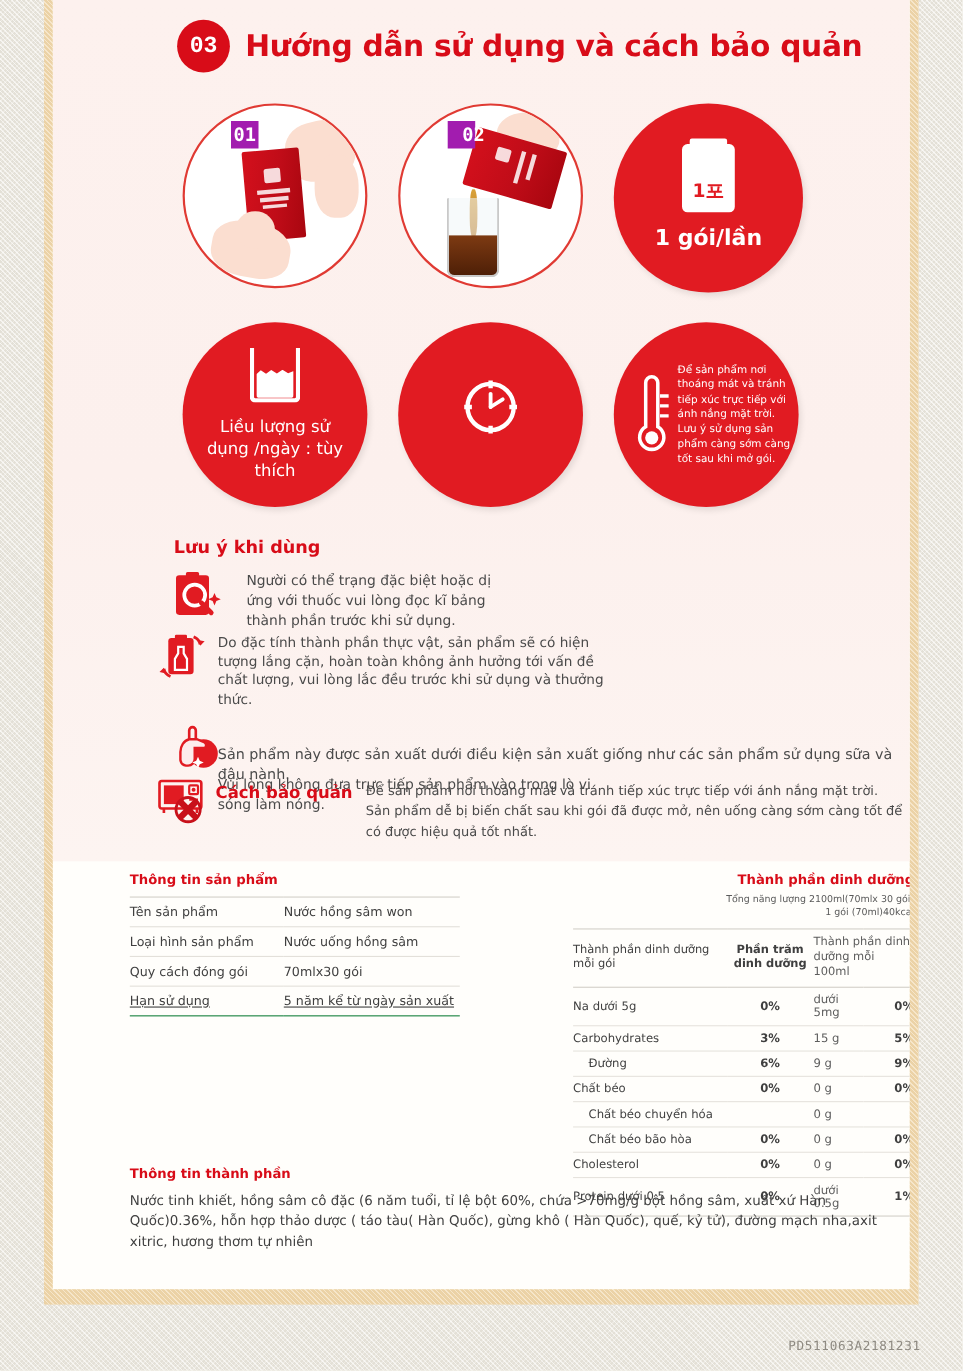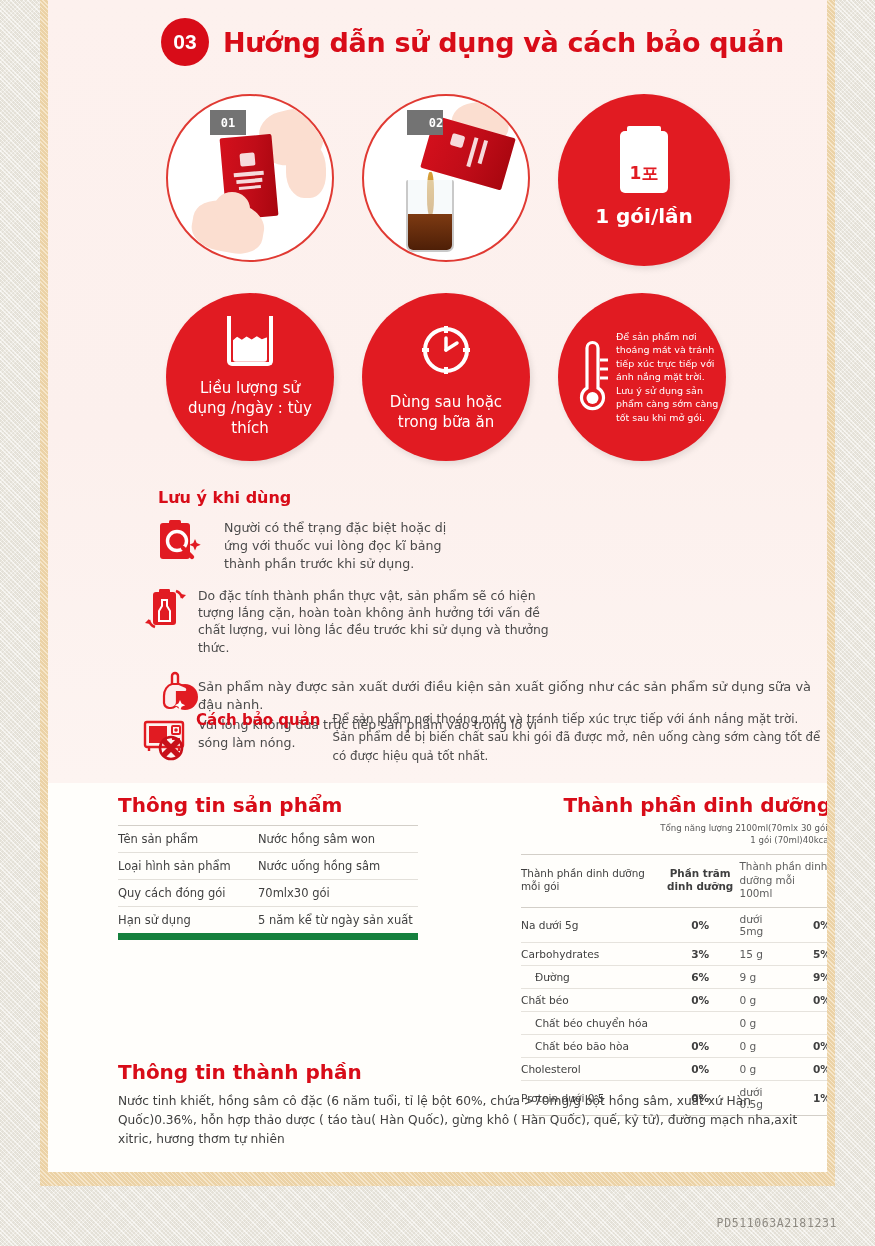--- a/index.html
+++ b/index.html
@@ -36,35 +36,35 @@
     background: linear-gradient(180deg, #fdf1ee 0%, #fcf0ed 55%, #fdf4f1 100%);
   }
 
   
   .header { position: absolute; left: 113px; top: 18px; display: flex; align-items: center; gap: 14px; }
   .badge-03 {
     width: 48px; height: 48px; border-radius: 50%;
     background: #d80c18; color: #fff;
     display: flex; align-items: center; justify-content: center;
     font-size: 21px; font-weight: 700; letter-spacing: 0px;
-    font-family: Liberation Sans, sans-serif;
+    font-family: Liberation Mono, monospace;
   }
   .header-title { color: #d80c18; font-size: 27px; font-weight: 700; letter-spacing: -0.3px; white-space: nowrap; }
 
   
   .steps-row { position: absolute; left: 118px; top: 92px; width: 570px; height: 180px; }
   .photo-circle {
     position: absolute; width: 168px; height: 168px; border-radius: 50%;
     border: 2px solid #e03a33; background: #ffffff; overflow: hidden;
   }
   .photo-circle.c1 { left: 0; top: 2px; }
   .photo-circle.c2 { left: 196px; top: 2px; }
   .step-num {
-    position: absolute; z-index: 5; width: 36px; height: 25px;
-    background: #737373; color: #fff; font-size: 12px; font-weight: 700;
+    position: absolute; z-index: 5; width: 25px; height: 25px;
+    background: #a21caf; color: #fff; font-size: 17px; font-weight: 700;
     display: flex; align-items: center; justify-content: center;
     font-family: "DejaVu Sans Mono","Liberation Mono",monospace;
   }
   .step-num.n1 { left: 44px; top: 18px; }
   .step-num.n2 { left: 241px; top: 18px; padding-left: 22px; }
 
   
   .hand { position: absolute; background: #fbded0; border-radius: 40% 45% 38% 42%; }
   .sachet {
     position: absolute; background: linear-gradient(100deg,#d4101c 0%,#c00c18 55%,#a8060f 100%);
@@ -120,44 +120,44 @@
   .icon-therm { width: 34px; height: 78px; position: relative; flex-shrink:0; }
 
   .rc2.c { flex-direction: row; justify-content: flex-start; padding-left: 16px; gap: 8px; }
   .rc2.c .rc-tiny { font-size: 9.5px; line-height: 1.42; text-align: left; padding: 0 6px 0 0; font-weight: 500; }
 
   
   .notes { position: absolute; left: 110px; top: 488px; width: 600px; }
   .notes-title { color: #d80c18; font-size: 16px; font-weight: 700; margin-bottom: 12px; }
   .note-grid { display: flex; flex-wrap: wrap; }
   .note-item { display: flex; align-items: flex-start; gap: 9px; }
-  .note-item.n1 { width: 300px; margin-bottom: 14px; gap: 20px; }
+  .note-item.n1 { width: 300px; margin-bottom: 2px; gap: 20px; }
   .note-item.n2 { width: 420px; margin-bottom: 14px; margin-left: -15px; }
   .note-item.n3 { width: 300px; }
   .note-item.n4 { width: 420px; margin-left: -15px; }
   .note-text { font-size: 12.6px; line-height: 1.42; color: #4a4a4a; }
   .note-text.tight { font-size: 12.4px; line-height: 1.40; }
   .note-icon { width: 46px; height: 46px; position: relative; flex-shrink: 0; }
 
   .disclaimer {
     position: absolute; left: 150px; top: 678px; width: 620px;
     font-size: 13px; color: #4a4a4a; line-height: 1.4;
   }
   .storage { position: absolute; left: 148px; top: 710px; width: 625px; display: flex; gap: 12px; }
   .storage-title { color: #d80c18; font-size: 15px; font-weight: 700; white-space: nowrap; padding-top: 1px; }
   .storage-text { font-size: 11.8px; line-height: 1.55; color: #4a4a4a; }
 
   
   .prod-info { position: absolute; left: 70px; top: 793px; width: 300px; }
-  .sec-title { color: #d80c18; font-size: 20px; font-weight: 700; margin-bottom: 8px; }
+  .sec-title { color: #d80c18; font-size: 12px; font-weight: 700; margin-bottom: 8px; }
   table { border-collapse: collapse; width: 100%; }
   .prod-info table td { padding: 6px 0; font-size: 11.5px; color: #3f3f3f; border-bottom: 1px solid #e3e0da; }
   .prod-info table tr:first-child td { border-top: 1px solid #d3cfc8; }
   .prod-info .k { width: 140px; }
-  .prod-info table tr:last-child td { border-bottom: 7px solid #15803d; }
+  .prod-info table tr:last-child td { border-bottom: 1px solid #15803d; text-decoration: underline; }
 
   
   .nutri { position: absolute; left: 473px; top: 793px; width: 310px; }
   .nutri-head { display: flex; align-items: flex-end; gap: 6px; margin-bottom: 6px; flex-direction: column; }
   .nutri-head .sec-title { margin-bottom: 0; }
   .nutri-sub { font-size: 8.6px; color: #5a5a5a; line-height: 1.35; text-align: right; padding-bottom: 2px; }
   .nutri table { table-layout: fixed; }
   .nutri th {
     font-size: 10.4px; font-weight: 400; color: #3f3f3f; padding: 5px 0 6px;
     border-top: 1px solid #d3cfc8; border-bottom: 1px solid #d3cfc8; line-height: 1.3;
@@ -253,21 +253,20 @@
         <svg viewBox="0 0 56 56" width="56" height="56">
           <circle cx="28" cy="28" r="21" fill="none" stroke="#fff" stroke-width="4"></circle>
           <line x1="28" y1="4" x2="28" y2="11" stroke="#fff" stroke-width="4"></line>
           <line x1="28" y1="45" x2="28" y2="52" stroke="#fff" stroke-width="4"></line>
           <line x1="4" y1="28" x2="11" y2="28" stroke="#fff" stroke-width="4"></line>
           <line x1="45" y1="28" x2="52" y2="28" stroke="#fff" stroke-width="4"></line>
           <line x1="28" y1="28" x2="28" y2="16" stroke="#fff" stroke-width="3.5" stroke-linecap="round"></line>
           <line x1="28" y1="28" x2="39" y2="21" stroke="#fff" stroke-width="3.5" stroke-linecap="round"></line>
         </svg>
       </div>
-      <div class="rc-label">Dùng sau hoặc trong bữa ăn</div>
     </div>
 
     <div class="red-circle rc2 c">
       <div class="icon-therm">
         <svg viewBox="0 0 34 78" width="34" height="78">
           <path d="M13 10 a5.5 5.5 0 0 1 11 0 v40 a11 11 0 1 1 -11 0 z" fill="none" stroke="#fff" stroke-width="3.2"></path>
           <circle cx="18.5" cy="60" r="6" fill="#fff"></circle>
           <line x1="26" y1="22" x2="34" y2="22" stroke="#fff" stroke-width="3"></line>
           <line x1="26" y1="31" x2="34" y2="31" stroke="#fff" stroke-width="3"></line>
           <line x1="26" y1="40" x2="34" y2="40" stroke="#fff" stroke-width="3"></line>

